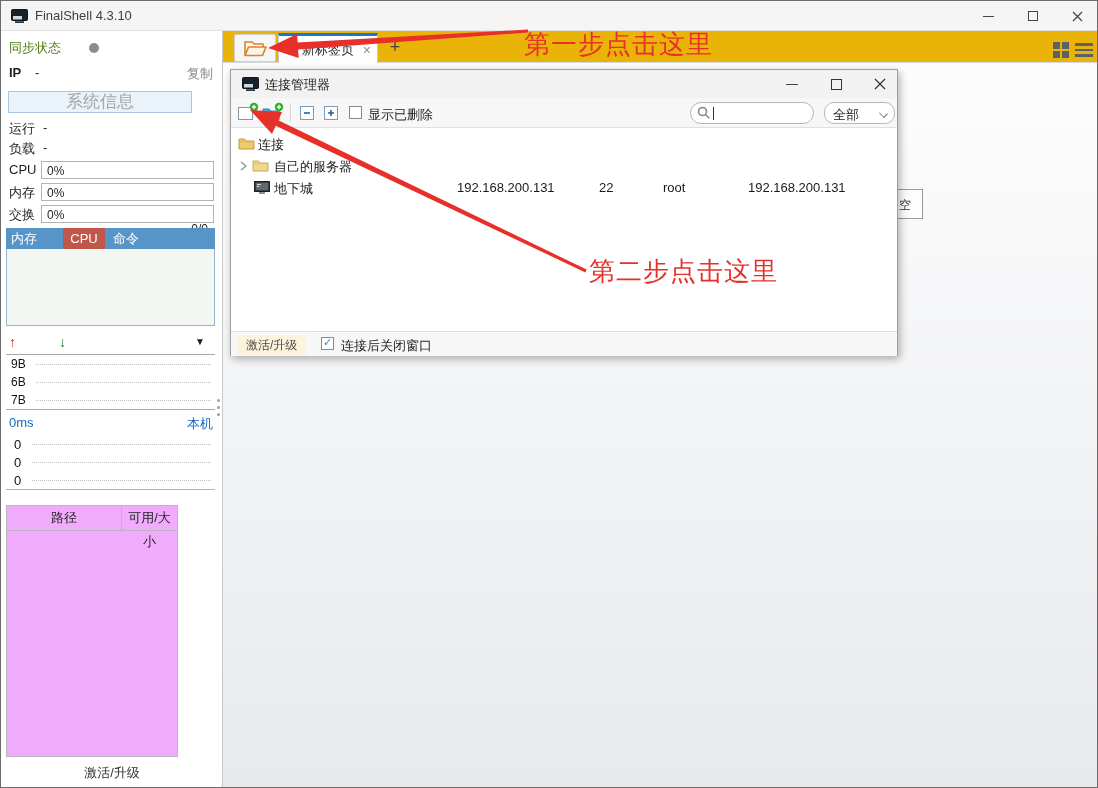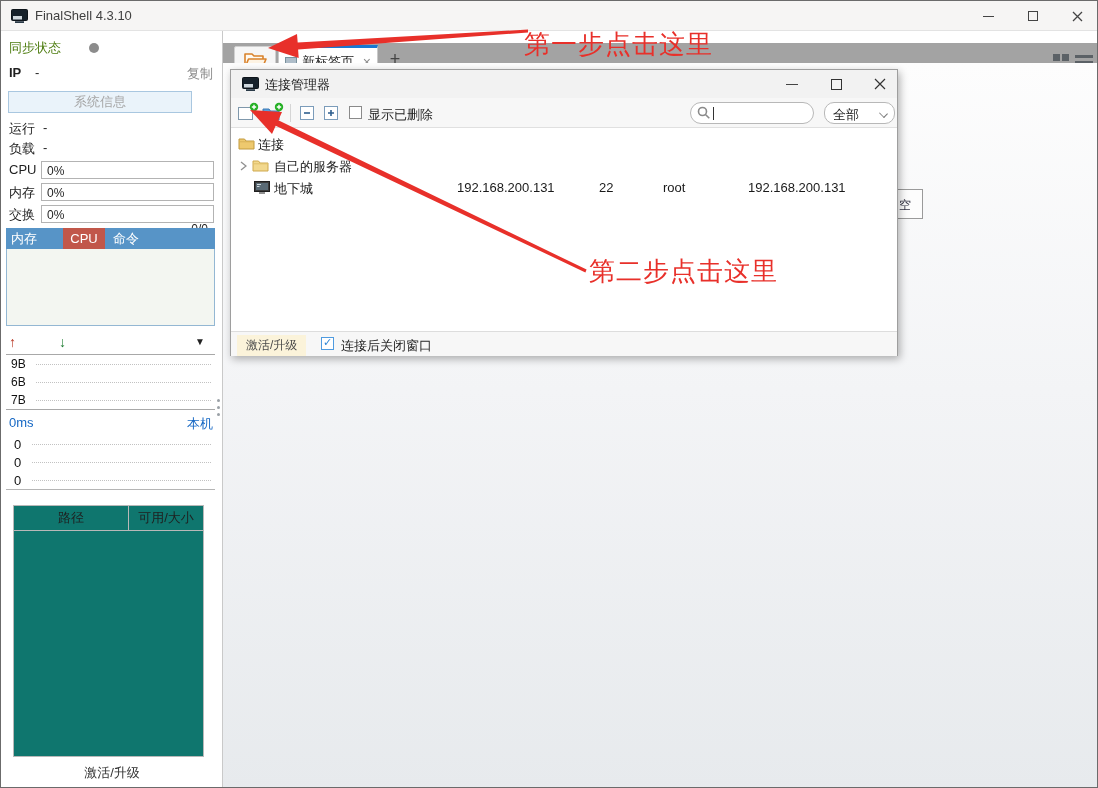--- a/index.html
+++ b/index.html
@@ -13,48 +13,48 @@
   .titlebar .title { position:absolute; left:34px; top:7px; color:#3f3f3f; font-size:13px; }
   .wbtn { position:absolute; top:0; width:40px; height:30px; display:flex; align-items:center; justify-content:center; }
   .glyph-min { width:11px; height:1px; background:#444; }
   .glyph-max { width:10px; height:10px; border:1px solid #444; background:transparent; }
 
   
   .sidebar { position:absolute; left:0; top:30px; width:222px; height:758px; background:#fff; border-right:1px solid #c9c9c9; }
   .slabel { color:#4d7c0f; }
   .sync-dot { display:inline-block; width:10px; height:10px; border-radius:50%; background:#8c8c8c; }
   .copy-link { color:#8a8a8a; }
-  .sysinfo-btn { position:absolute; left:7px; top:60px; width:184px; height:22px; background:#eaf3fa; border:1px solid #a9c7e0; color:#a6a6a6; text-align:center; line-height:20px; font-size:13px; }
+  .sysinfo-btn { position:absolute; left:7px; top:60px; width:184px; height:22px; background:#eaf3fa; border:1px solid #a9c7e0; color:#a6a6a6; text-align:center; line-height:20px; font-size:17px; }
   .meter-row { position:absolute; left:0; height:18px; width:222px; }
   .mlabel { position:absolute; left:8px; top:1px; }
   .mfield { position:absolute; left:40px; top:0; width:173px; height:18px; border:1px solid #b3b3b3; background:#fff; font-size:12px; }
   .mpct { position:absolute; left:5px; top:2px; }
   .mratio { position:absolute; right:5px; top:2px;margin-top:36px; }
   .chart-tabs { position:absolute; left:5px; top:197px; width:209px; height:21px; background:#5794c7; display:flex; color:#fff; font-size:13px; }
   .ctab { height:21px; line-height:21px; }
   .chart-box { position:absolute; left:5px; top:218px; width:209px; height:77px; background:#f3f6f1; border:1px solid #93b7d3; border-top:none; }
   .arrow-row { position:absolute; left:0; top:303px; width:222px; height:18px; }
   .net-box { position:absolute; left:5px; top:323px; width:209px; height:56px; border-top:1px solid #a8a8a8; border-bottom:1px solid #a8a8a8; }
   .tick-row { position:relative; height:18px; display:flex; align-items:center; }
   .tick-lab { width:30px; padding-left:5px; font-size:12px; color:#111; }
   .dotline { flex:1; border-bottom:1px dotted #c2c2c2; height:1px; margin-right:4px; }
   .ping-head { position:absolute; left:5px; top:384px; width:209px; height:18px; color:#1668c4; }
   .ping-rows { position:absolute; left:5px; top:404px; width:209px; border-bottom:1px solid #b5b5b5; }
   .ping-rows .tick-lab { width:26px; padding-left:8px; font-size:13px; }
-  .disk-table { position:absolute; left:12px; top:474px; width:191px; height:252px; border:1px solid #b8b8b8; background:#0f766e; }
+  .disk-table { position:absolute; left:5px; top:474px; width:172px; height:252px; border:1px solid #b8b8b8; background:#f0abfc; }
   .disk-head { display:flex; height:25px; border-bottom:1px solid #b8b8b8; }
   .dcol1 { width:115px; border-right:1px solid #b8b8b8; text-align:center; line-height:24px; }
   .dcol2 { flex:1; text-align:center; line-height:24px; }
   .activate-side { position:absolute; left:0; top:733px; width:222px; text-align:center; color:#333; }
   .splitter { position:absolute; right:1px; top:368px; width:6px; height:24px; display:flex; flex-direction:column; align-items:center; gap:4px; }
   .splitter i { width:3px; height:3px; border-radius:50%; background:#9aa0a6; }
 
   
   .main { position:absolute; left:222px; top:30px; width:876px; height:758px; }
-  .tabbar { position:absolute; left:0; top:12px; width:876px; height:32px; background:#a3a3a3; border-bottom:1px solid #d5d8da; }
+  .tabbar { position:absolute; left:0; top:0; width:876px; height:32px; background:#eab308; border-bottom:1px solid #d5d8da; }
   .folder-btn { position:absolute; left:11px; top:3px; width:42px; height:28px; background:#f6f6f6; border:1px solid #d0d0d0; border-radius:2px; display:flex; align-items:center; justify-content:center; }
   .tab-active { position:absolute; left:55px; top:2px; width:100px; height:30px; background:#fff; border:1px solid #c9c9c9; border-bottom:none; border-top:3px solid #1778d2; display:flex; align-items:center; padding:0 6px; gap:5px; }
   .tab-close { margin-left:auto; color:#8c8c8c; font-size:14px; }
   .newtab-btn { position:absolute; left:160px; top:4px; width:24px; height:24px; text-align:center; line-height:24px; font-size:18px; color:#444; }
   .grid-icon { position:absolute; left:830px; top:11px; width:16px; height:16px; display:grid; grid-template-columns:7px 7px; grid-template-rows:7px 7px; gap:2px; }
   .grid-icon i { background:#5b6166; }
   .burger-icon { position:absolute; left:852px; top:12px; width:18px; height:14px; display:flex; flex-direction:column; justify-content:space-between; }
   .burger-icon i { height:2.6px; background:#5b6166; }
   .content { position:absolute; left:0; top:32px; width:876px; height:726px; background:linear-gradient(180deg,#fdfdfd 0%,#f3f4f6 45%,#e7eaed 100%); }
   .partial-btn { position:absolute; left:672px; top:126px; width:28px; height:30px; background:#fdfdfd; border:1px solid #9a9a9a; font-size:12px; color:#334; padding:7px 0 0 3px; z-index:1; }

